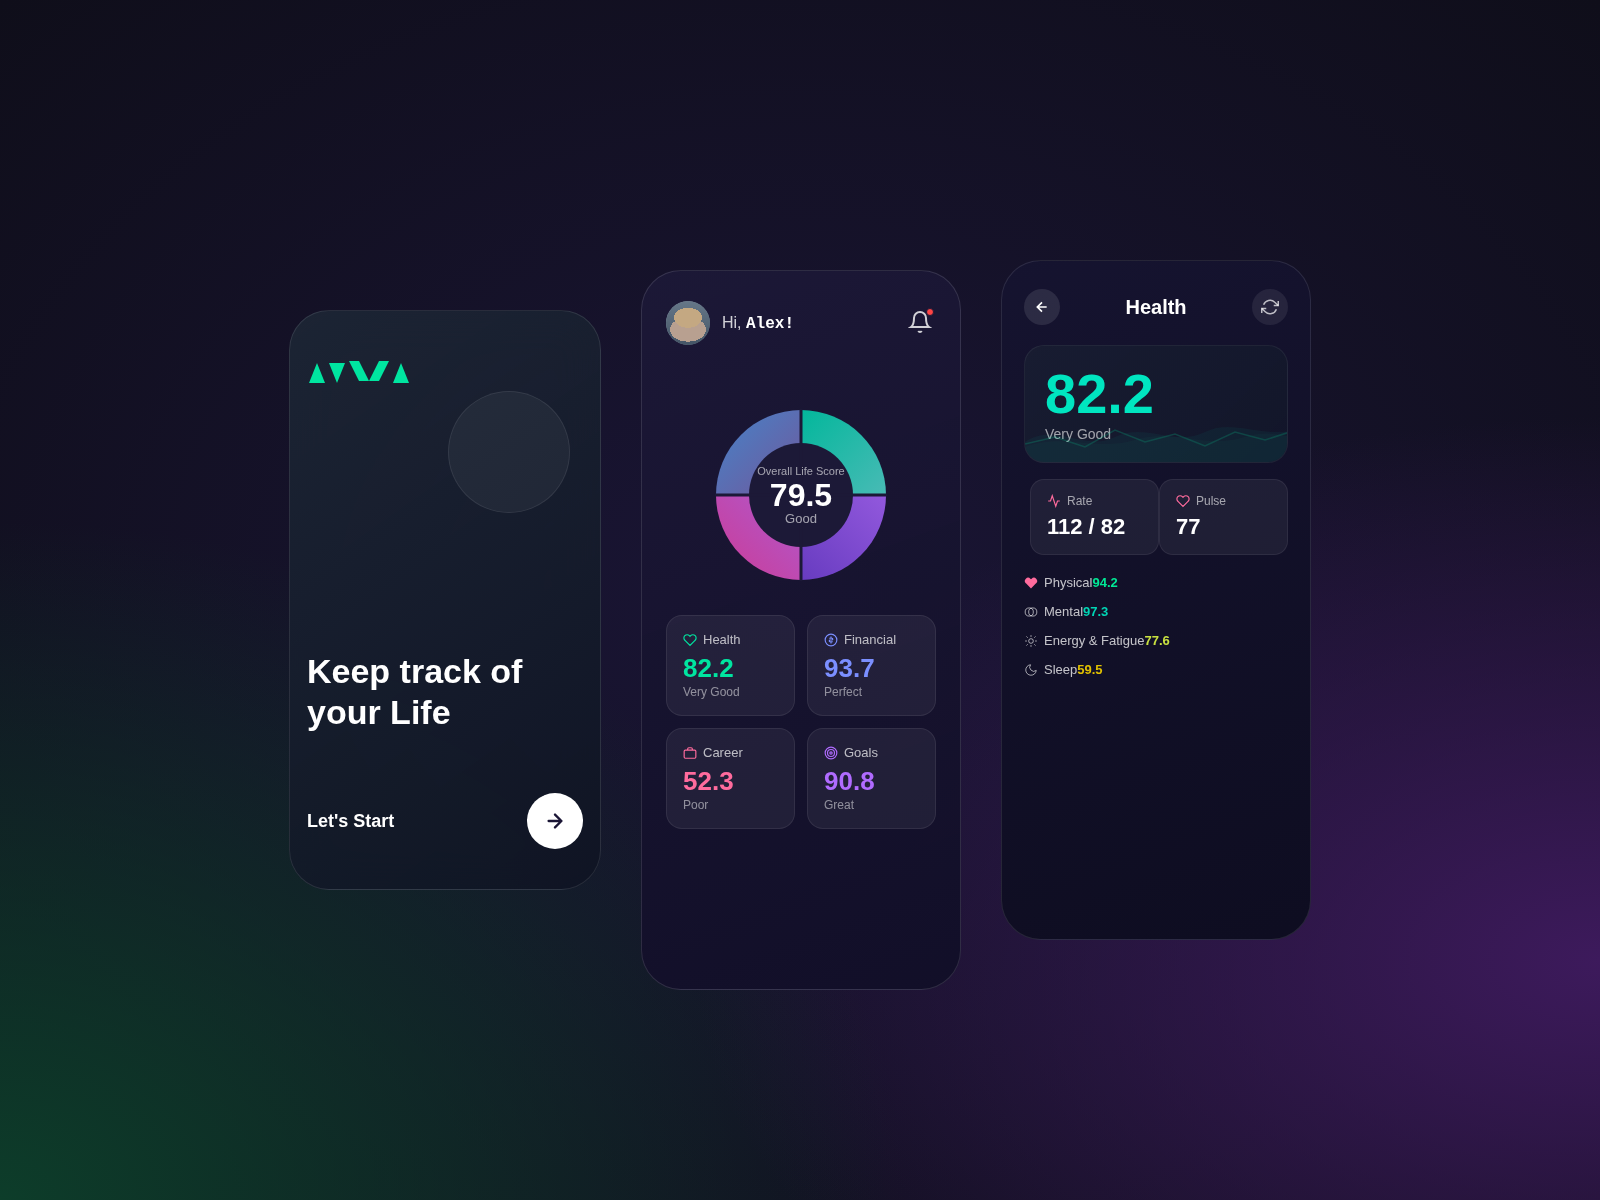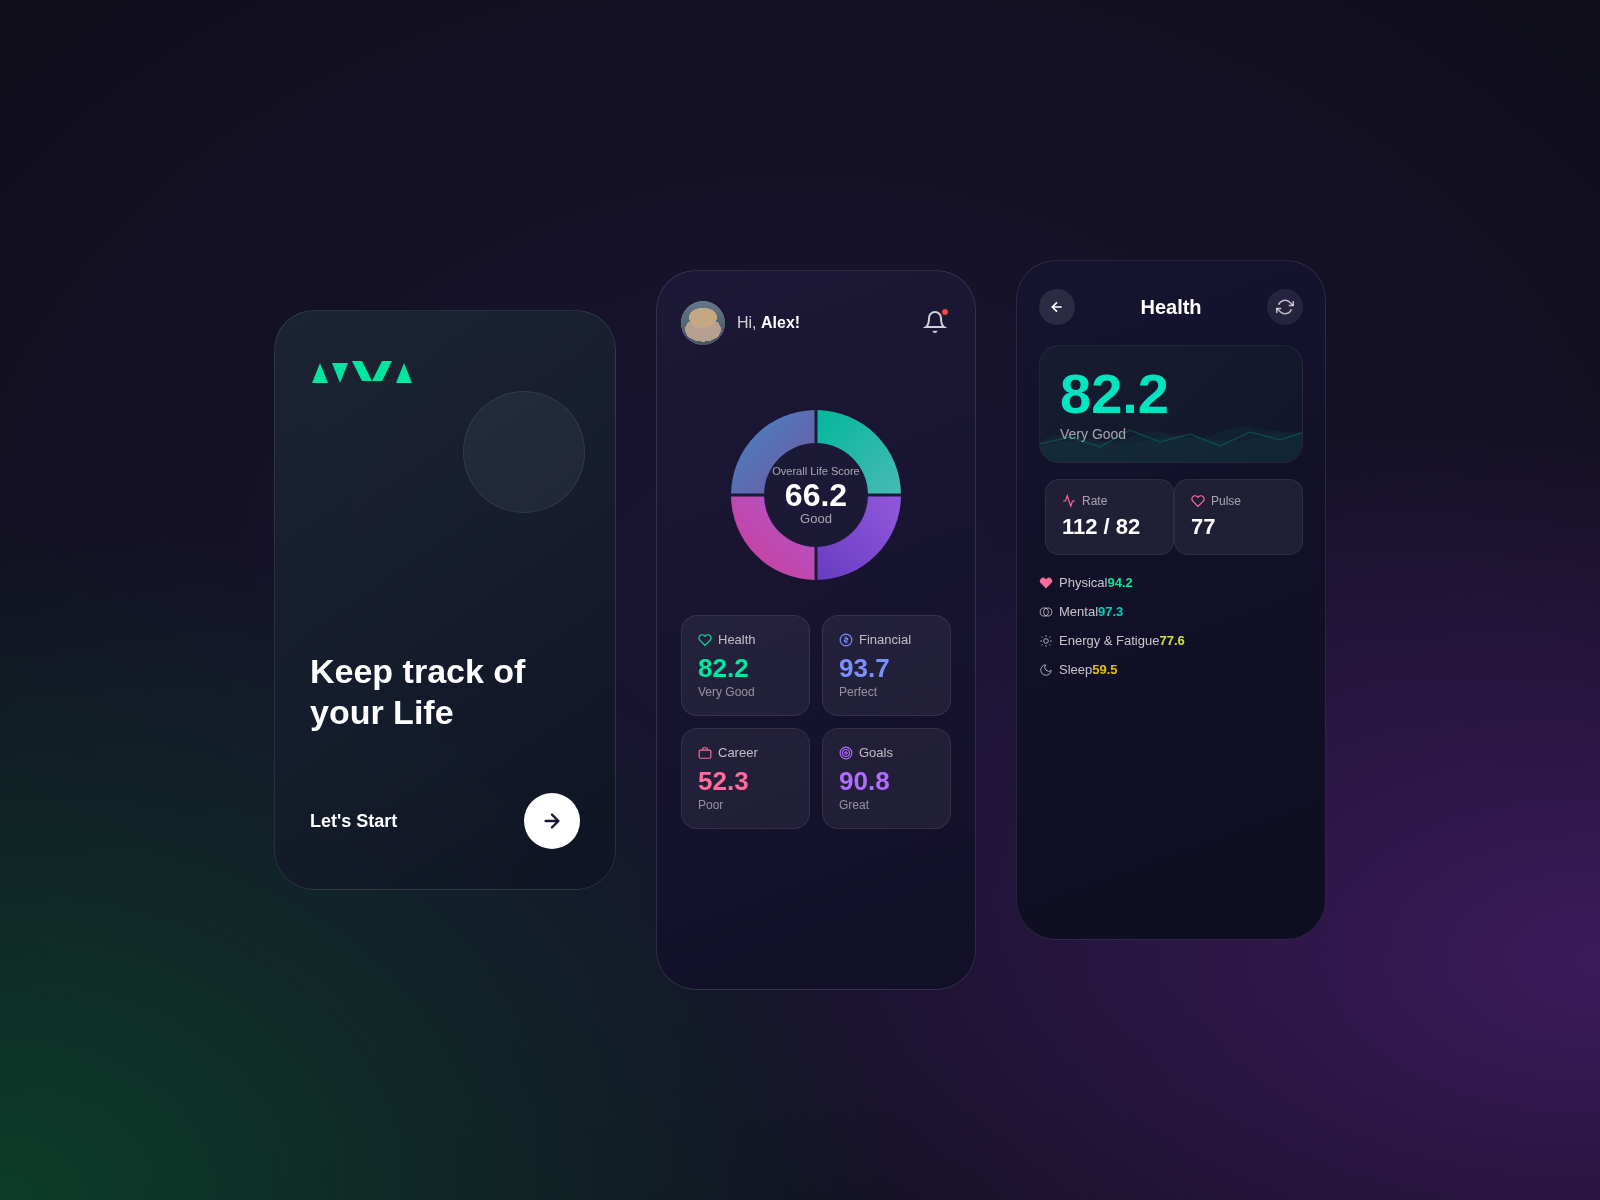--- a/index.html
+++ b/index.html
@@ -20,28 +20,28 @@
     }
 
     
     .phone {
       border-radius: 40px;
       overflow: hidden;
       position: relative;
     }
 
     .phone-1 {
-      width: 342px;
+      width: 312px;
       height: 580px;
       background: linear-gradient(145deg, rgba(30,40,55,0.85) 0%, rgba(15,20,35,0.9) 100%);
       border: 1px solid rgba(255,255,255,0.1);
       backdrop-filter: blur(20px);
       display: flex;
       flex-direction: column;
-      padding: 40px 35px;
+      padding: 40px 17px;
       position: relative;
     }
 
     .phone-1::before {
       content: '';
       position: absolute;
       top: 80px;
       right: 30px;
       width: 120px;
       height: 120px;
@@ -143,20 +143,21 @@
     }
 
     .greeting-text {
       font-size: 16px;
       color: rgba(255,255,255,0.8);
     }
 
     .greeting-name {
       font-weight: 800;
       color: #ffffff;
+      font-family: Liberation Mono, monospace;
     }
 
     .notif-btn {
       position: relative;
       background: none;
       border: none;
       cursor: pointer;
       padding: 4px;
     }
 
@@ -521,21 +522,21 @@
             <stop offset="100%" stop-color="#c060e0"></stop>
           </linearGradient>
           <linearGradient id="purpleGrad" x1="0%" y1="100%" x2="100%" y2="0%">
             <stop offset="0%" stop-color="#7040d0"></stop>
             <stop offset="100%" stop-color="#a060f0"></stop>
           </linearGradient>
         </defs>
       </svg>
       <div class="chart-center">
         <div class="chart-label">Overall Life Score</div>
-        <div class="chart-score">66.2</div>
+        <div class="chart-score">79.5</div>
         <div class="chart-rating">Good</div>
       </div>
     </div>
   </div>
 
   <div class="stats-grid">
 
     <div class="stat-card">
       <div class="stat-card-header">
         <svg width="14" height="14" viewBox="0 0 24 24" fill="none" stroke="#00e5a0" stroke-width="2">

